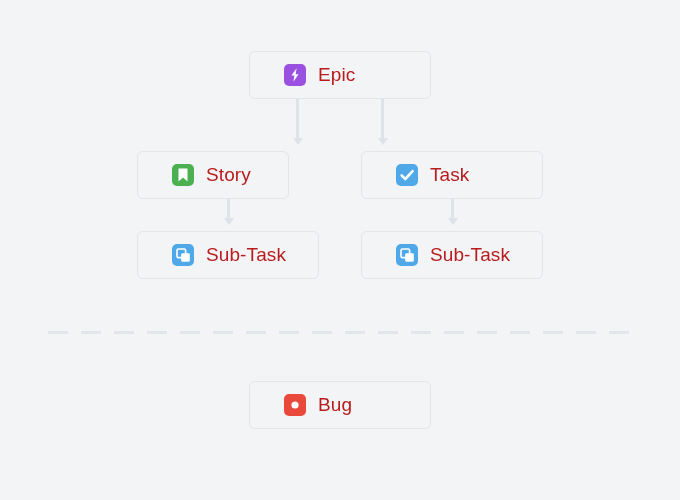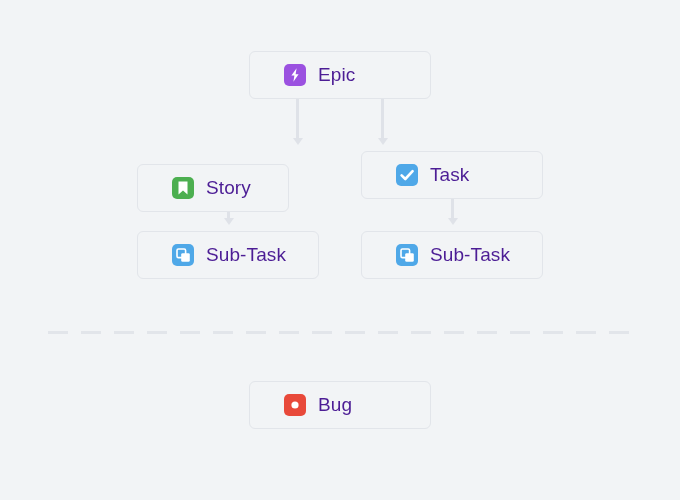--- a/index.html
+++ b/index.html
@@ -34,28 +34,28 @@
     flex: 0 0 auto;
     width: 22px;
     height: 22px;
     border-radius: 5px;
     position: relative;
     display: block;
   }
   .node .label {
     margin-left: 12px;
     font-size: 19px;
-    color: #4c1d95;
+    color: #b91c1c;
     letter-spacing: 0.1px;
     white-space: nowrap;
   }
 
   
   .node-epic      { left: 249px; top: 51px;  width: 182px; height: 48px; }
-  .node-story     { left: 137px; top: 151px; width: 152px; height: 48px; margin-top: 13px; }
+  .node-story     { left: 137px; top: 151px; width: 152px; height: 48px; }
   .node-task      { left: 361px; top: 151px; width: 182px; height: 48px; }
   .node-subtask-l { left: 137px; top: 231px; width: 182px; height: 48px; }
   .node-subtask-r { left: 361px; top: 231px; width: 182px; height: 48px; }
   .node-bug       { left: 249px; top: 381px; width: 182px; height: 48px; align-items: center; }
 
   
   .icon svg { display: block; width: 22px; height: 22px; }
 
   
   .connector {

